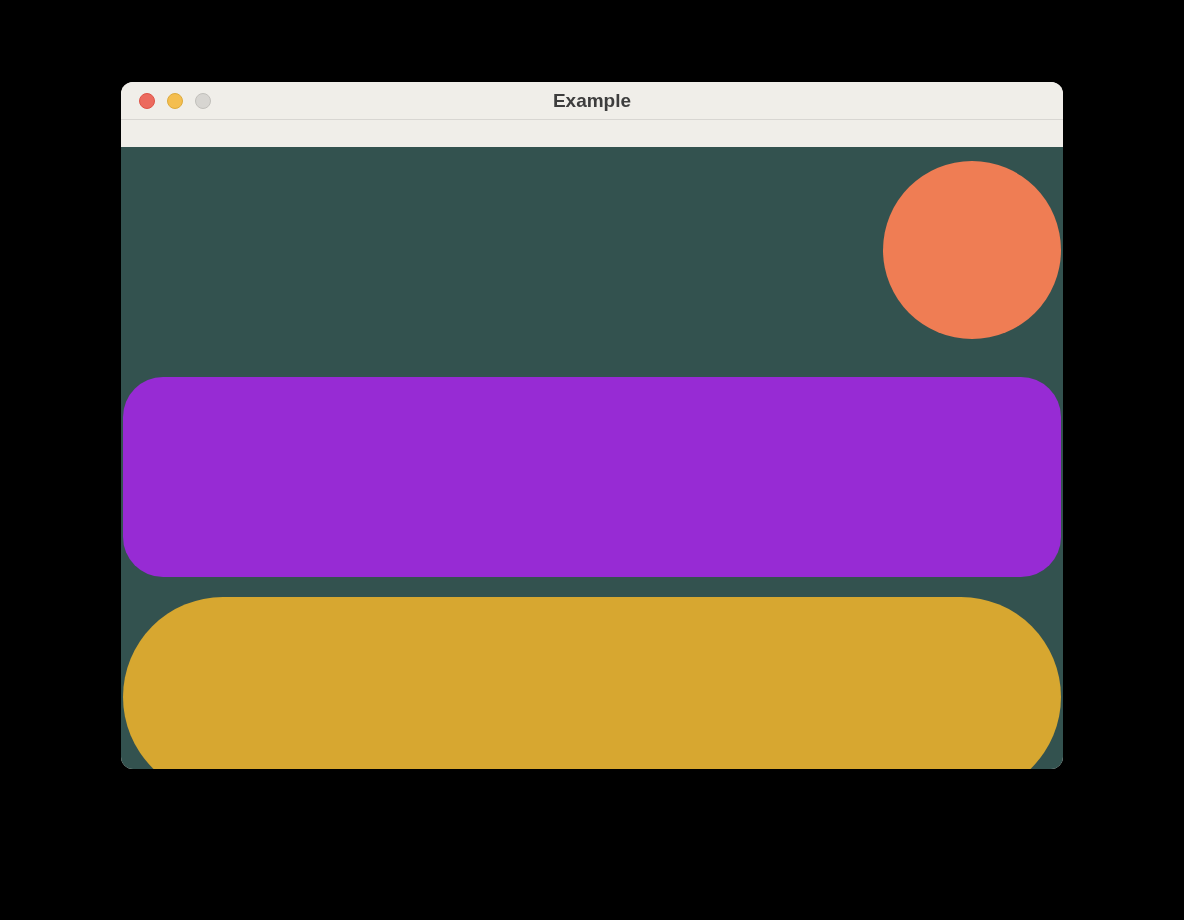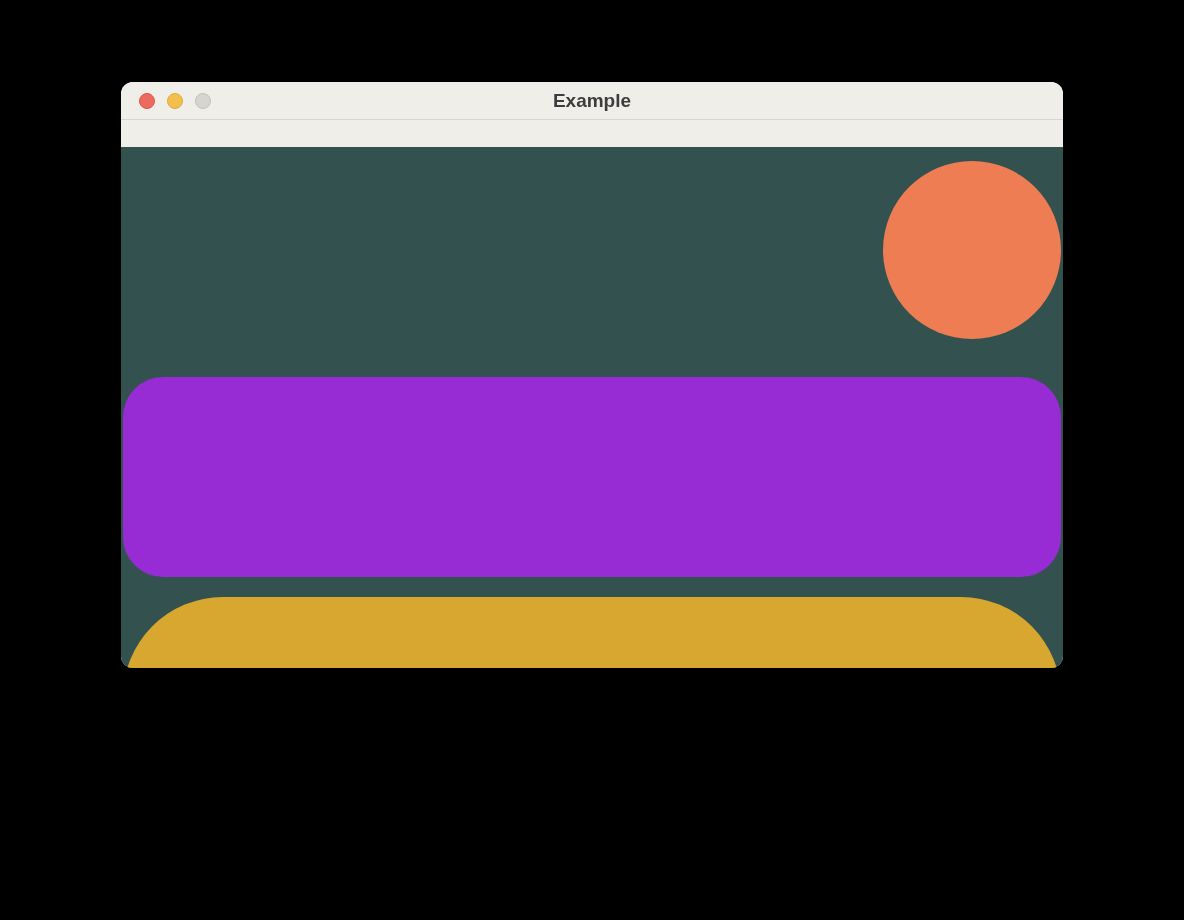--- a/index.html
+++ b/index.html
@@ -14,21 +14,21 @@
       background: #000000;
       display: flex;
       align-items: flex-start;
       justify-content: center;
       font-family: -apple-system, BlinkMacSystemFont, "Segoe UI", Helvetica, Arial, sans-serif;
       padding-top: 82px;
     }
 
     .window {
       width: 942px;
-      height: 586px;
+      height: 687px;
       background: #f0eee9;
       border-radius: 12px;
       overflow: hidden;
       box-shadow: 0 20px 60px rgba(0,0,0,0.5);
       display: flex;
       flex-direction: column;
       gap: 27px;
     }
 
     .titlebar {

